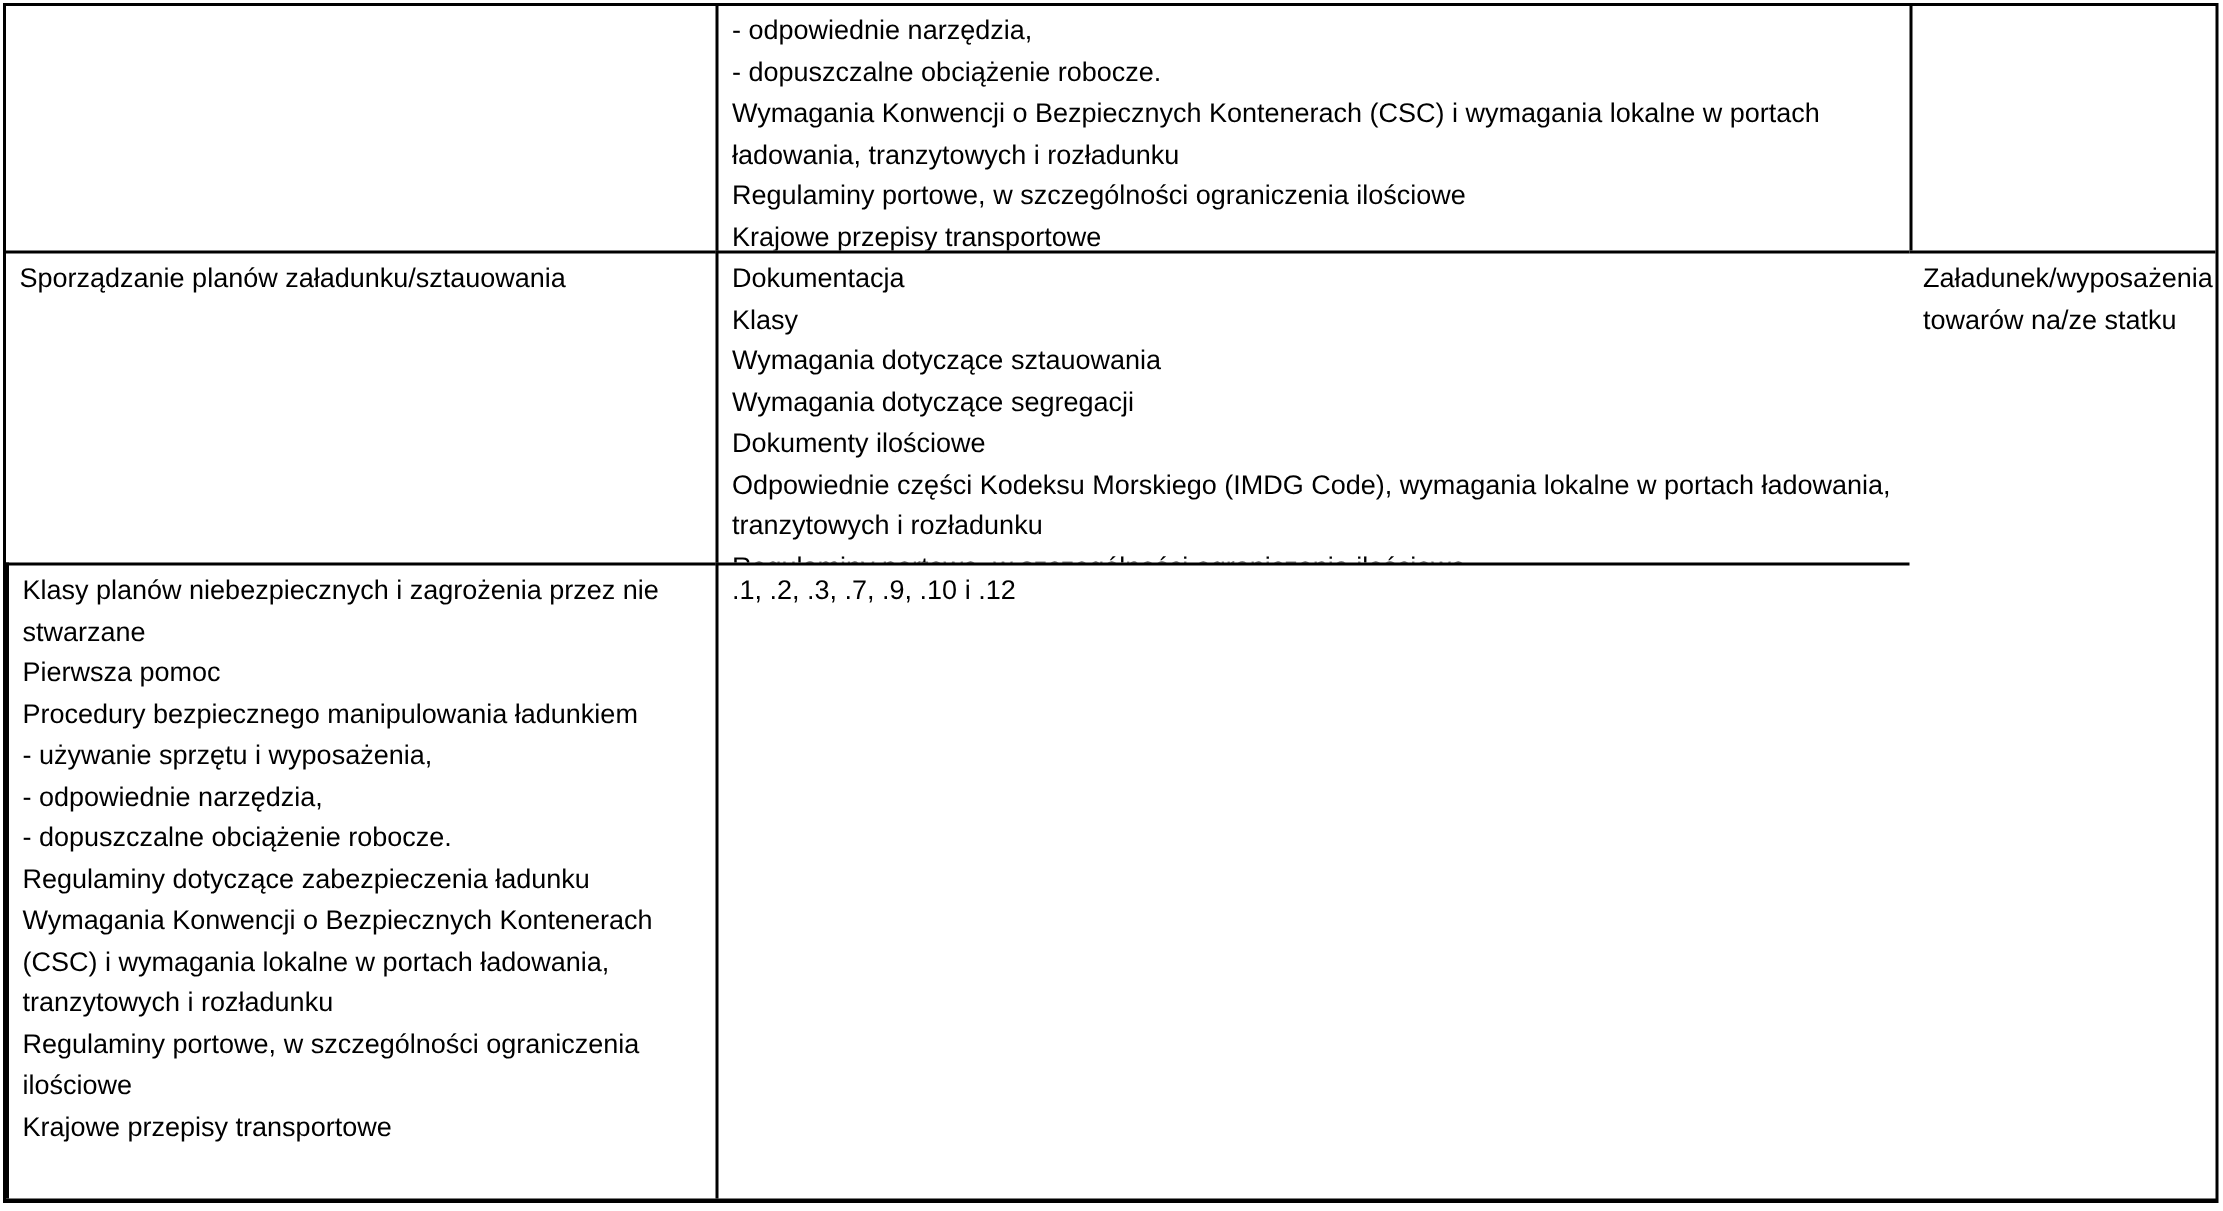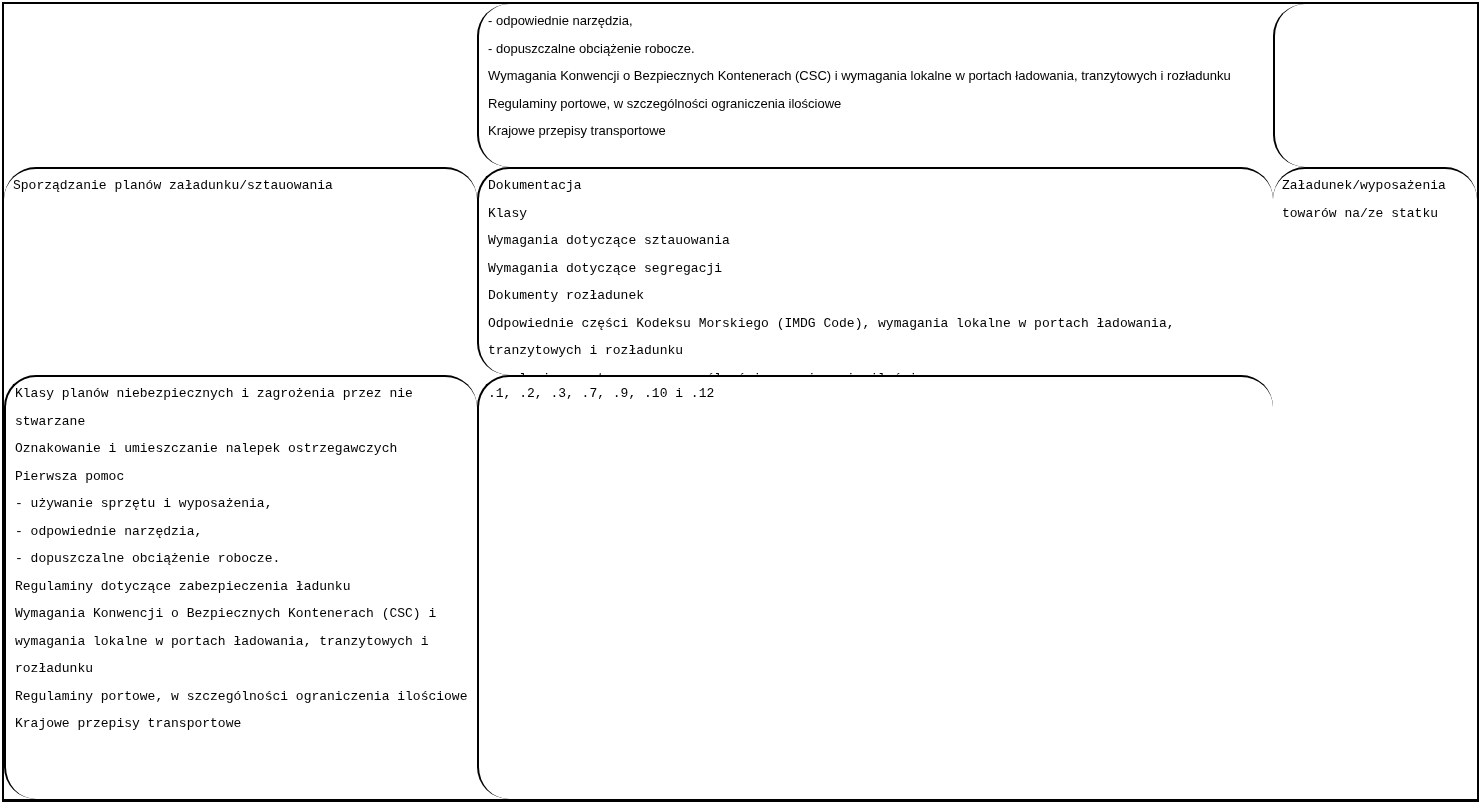--- a/index.html
+++ b/index.html
@@ -28,27 +28,26 @@
     border: 2px solid #000000;
     border-bottom-width: 3px;
     display: grid;
     grid-template-columns: 473px 796px 1fr;
     grid-template-rows: 163px 208px 1fr;
     background: #ffffff;
   }
   .cell {
     box-sizing: border-box;
     padding: 3px 9px 0 9px;
-    font-size: 13px;
+    font-size: 18px;
     line-height: 27.5px;
     overflow: hidden;
-    border-radius: 32px;
   }
   .cell.bl { border-left: 2px solid #000000; }
-  .cell.bt { border-top: 2px solid #000000; font-family: Liberation Mono, monospace; }
+  .cell.bt { border-top: 2px solid #000000; }
   .line { white-space: normal; }
 </style>
 </head>
 <body>
 
 <div class="page">
   <div class="doc-table">
 
     <div class="cell"></div>
     <div class="cell bl">
@@ -61,32 +60,32 @@
     <div class="cell bl"></div>
 
     <div class="cell bt">
       <div class="line">Sporządzanie planów załadunku/sztauowania</div>
     </div>
     <div class="cell bl bt">
       <div class="line">Dokumentacja</div>
       <div class="line">Klasy</div>
       <div class="line">Wymagania dotyczące sztauowania</div>
       <div class="line">Wymagania dotyczące segregacji</div>
-      <div class="line">Dokumenty rozładunek</div>
+      <div class="line">Dokumenty ilościowe</div>
       <div class="line">Odpowiednie części Kodeksu Morskiego (IMDG Code), wymagania lokalne w portach ładowania, tranzytowych i rozładunku</div>
       <div class="line">Regulaminy portowe, w szczególności ograniczenia ilościowe</div>
     </div>
 
     <div class="cell bt">
       <div class="line">Załadunek/wyposażenia towarów na/ze statku</div>
     </div>
     <div class="cell bl bt">
       <div class="line">Klasy planów niebezpiecznych i zagrożenia przez nie stwarzane</div>
-      <div class="line">Oznakowanie i umieszczanie nalepek ostrzegawczych</div>
       <div class="line">Pierwsza pomoc</div>
+      <div class="line">Procedury bezpiecznego manipulowania ładunkiem</div>
       <div class="line">- używanie sprzętu i wyposażenia,</div>
       <div class="line">- odpowiednie narzędzia,</div>
       <div class="line">- dopuszczalne obciążenie robocze.</div>
       <div class="line">Regulaminy dotyczące zabezpieczenia ładunku</div>
       <div class="line">Wymagania Konwencji o Bezpiecznych Kontenerach (CSC) i wymagania lokalne w portach ładowania, tranzytowych i rozładunku</div>
       <div class="line">Regulaminy portowe, w szczególności ograniczenia ilościowe</div>
       <div class="line">Krajowe przepisy transportowe</div>
     </div>
     <div class="cell bl bt">
       <div class="line">.1, .2, .3, .7, .9, .10 i .12</div>

